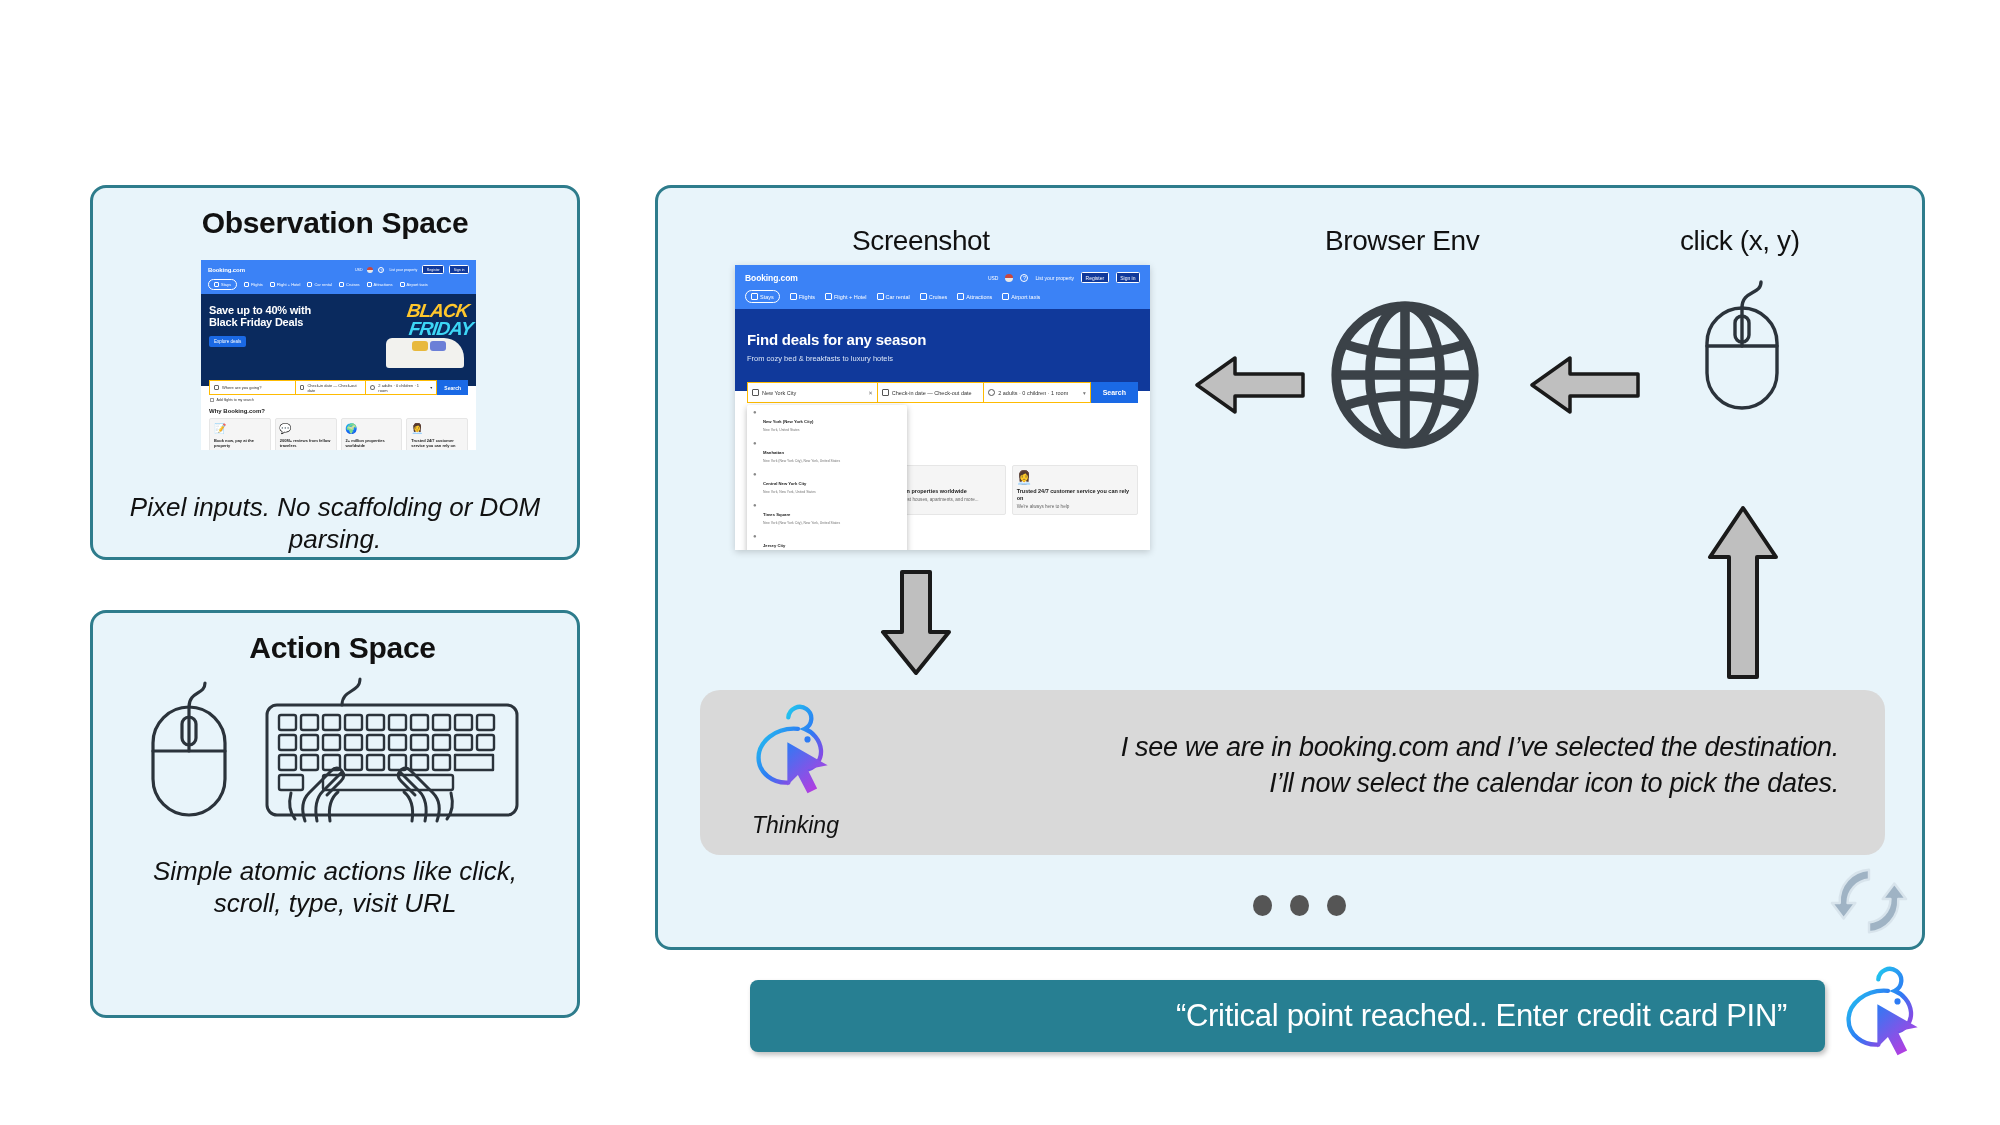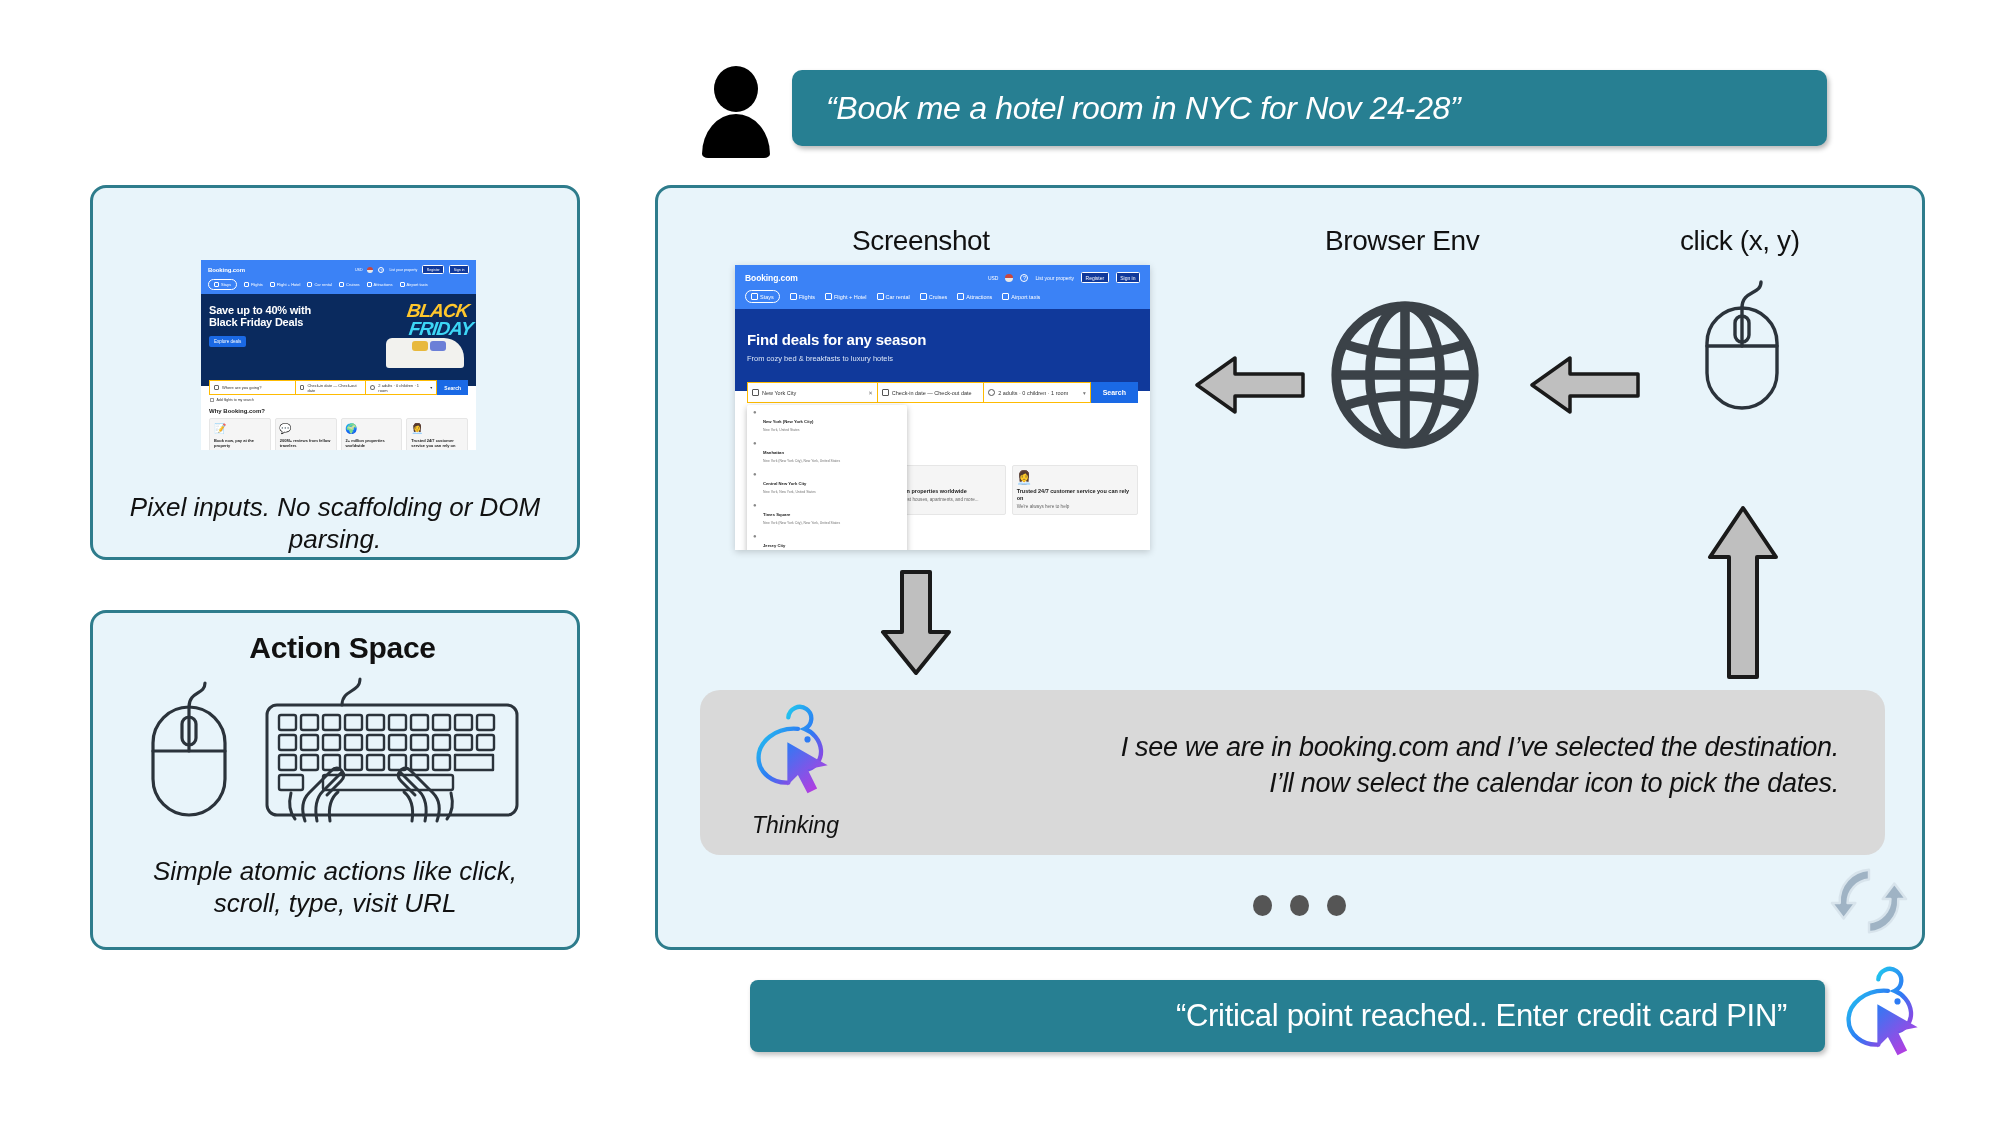--- a/index.html
+++ b/index.html
@@ -22,21 +22,21 @@
     display: flex; align-items: center; padding: 0 34px;
     box-shadow: 2px 3px 5px rgba(0,0,0,0.28);
   }
   .query-text { color: #fff; font-size: 32px; font-style: italic; font-weight: 500; letter-spacing: -0.3px; }
 
   
   .card {
     position: absolute; background: #E8F4FA; border: 3px solid #2E7C8C; border-radius: 16px;
   }
   #obs-card { left: 90px; top: 185px; width: 490px; height: 375px; }
-  #act-card { left: 90px; top: 610px; width: 490px; height: 340px; padding-left: 15px; }
+  #act-card { left: 90px; top: 610px; width: 490px; height: 408px; padding-left: 15px; }
   .card-title { text-align: center; font-size: 30px; font-weight: bold; color: #111; margin-top: 18px; letter-spacing: -0.3px; }
   .card-caption { text-align: center; font-size: 26px; font-style: italic; color: #111; line-height: 1.24; padding: 0 26px; }
   #obs-caption { margin-top: 18px; }
   #act-caption { margin-top: 14px; }
 
   
   .bk { background: #fff; overflow: hidden; position: relative; font-family: "Liberation Sans", sans-serif; }
   .bk .nav { background: #3b82f6; padding: 5px 7px 4px 7px; }
   .bk .nav-top { display: flex; align-items: center; }
   .bk .brand { color: #fff; font-weight: bold; font-size: 6px; letter-spacing: -0.1px; }
@@ -132,31 +132,23 @@
     box-shadow: 2px 3px 5px rgba(0,0,0,0.25);
   }
   #bottom-text { color: #fff; font-size: 31px; font-weight: 500; letter-spacing: -0.3px; }
   #bottom-logo { position: absolute; left: 1838px; top: 962px; width: 96px; height: 100px; }
 </style>
 </head>
 <body>
 
 <div class="stage">
 
-  <div class="user-row">
-    <div class="avatar">
-      <div class="head"></div>
-        <div class="body"></div>
-    </div>
-    <div class="query-bar">
-      <span class="query-text">“Book me a hotel room in NYC for Nov 24-28”</span>
-    </div>
-  </div>
 
   <div class="card" id="obs-card">
+    <div class="card-title">Observation Space</div>
 
     <div class="bk" id="obs-thumb">
       <div class="nav">
         <div class="nav-top">
           <span class="brand">Booking.com</span>
           <div class="nav-right">
             <span class="nr">USD</span>
             <span class="flag"></span>
             <span class="circle-q">?</span>
             <span class="nr">List your property</span>

